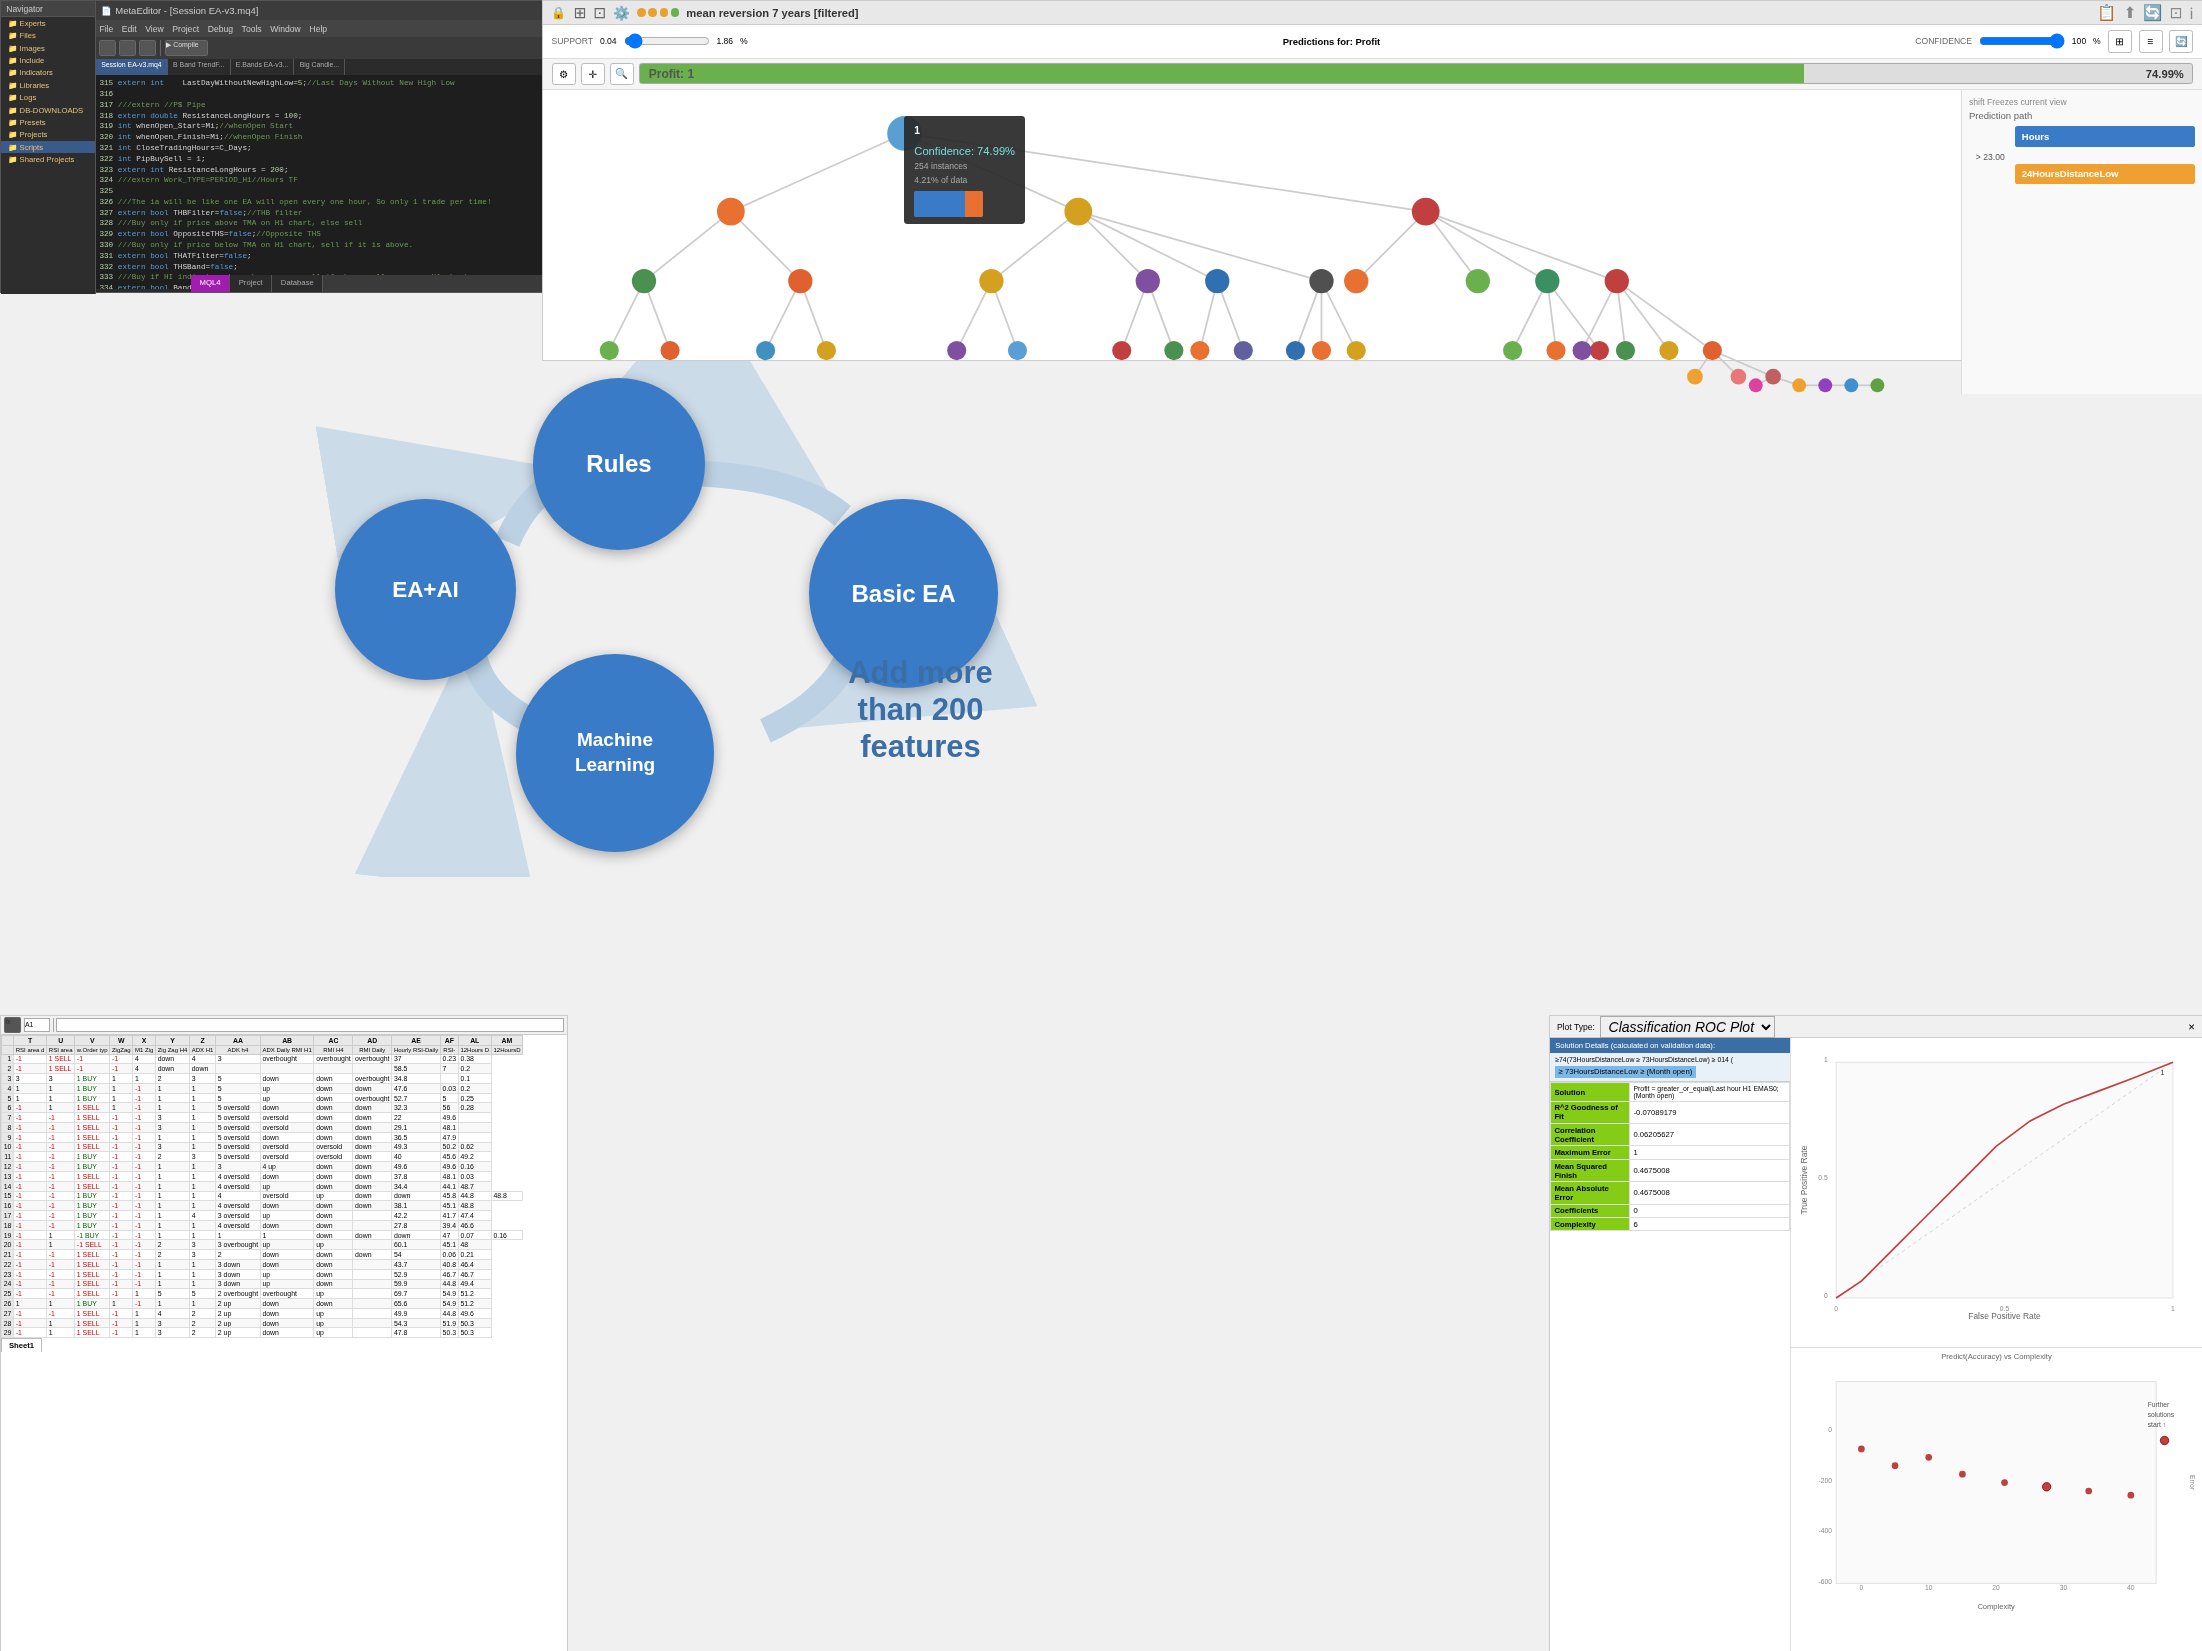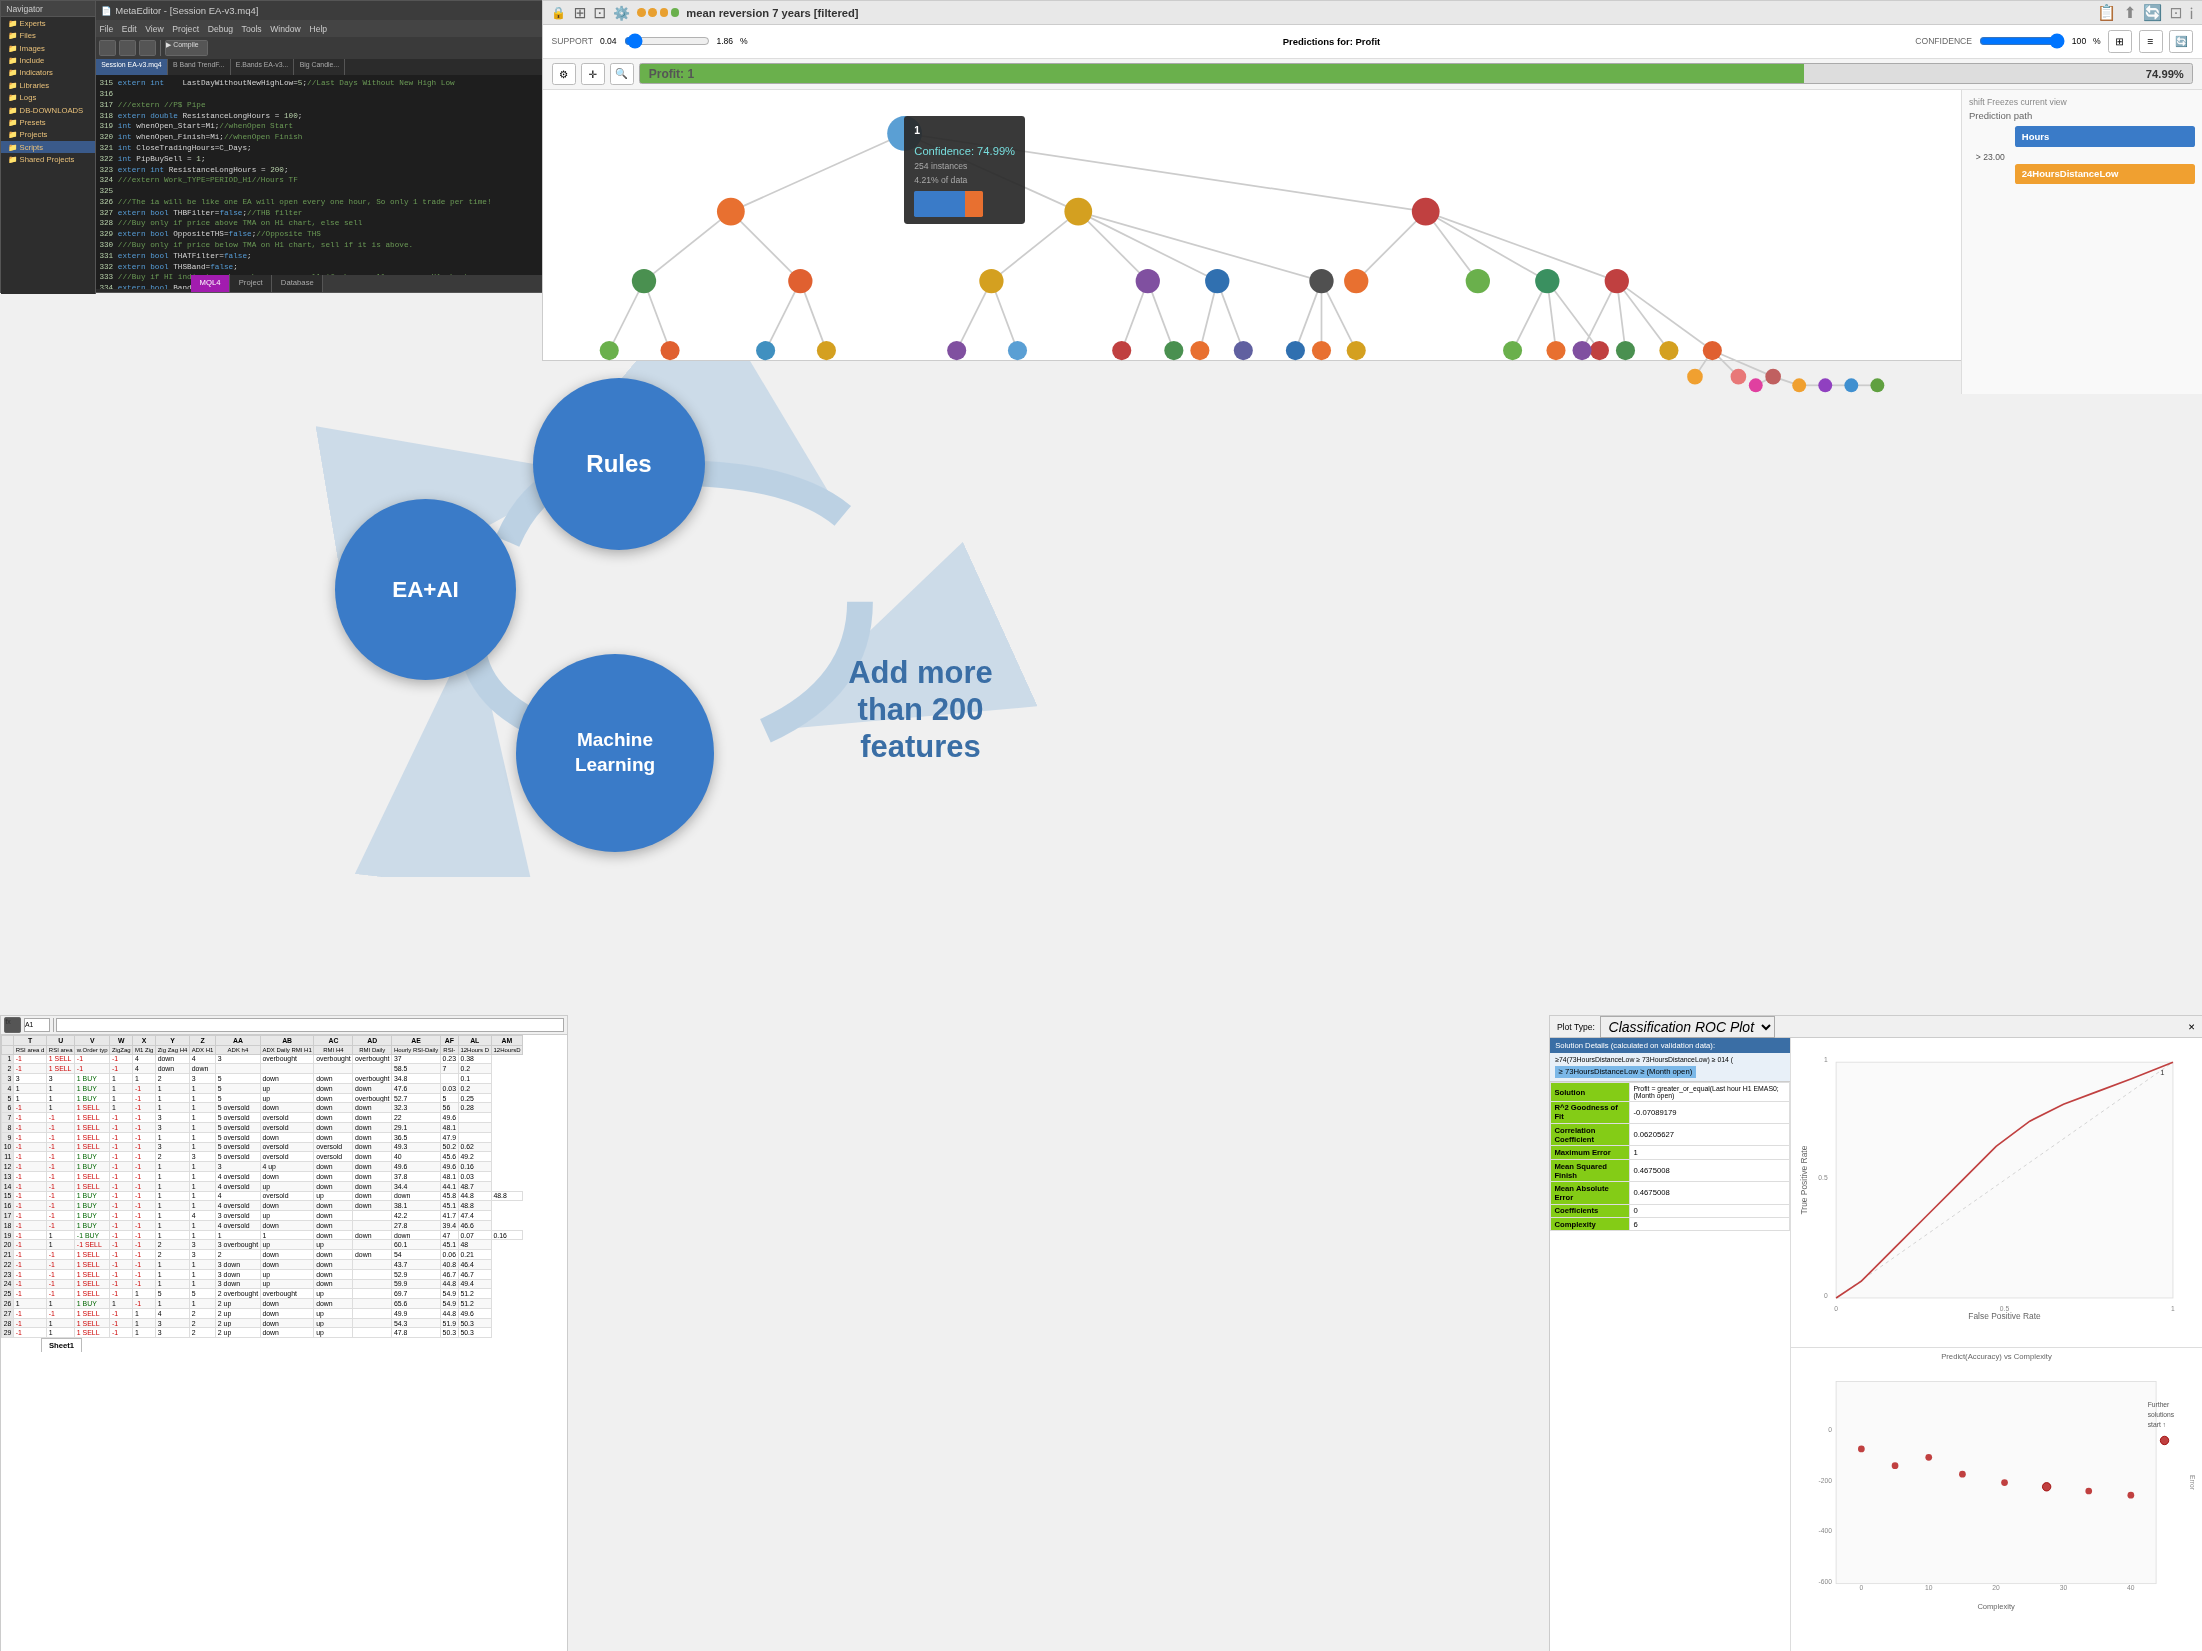--- a/index.html
+++ b/index.html
@@ -378,21 +378,20 @@
       height: 155px;
       position: relative;
     }
 
     
     .sheet-tabs {
       position: absolute;
       bottom: 0; left: 0;
       display: flex;
       gap: 1.7px;
-      padding-left: 40px;
     }
     .sheet-tab {
       background: #e0e0e0;
       border: 0.9px solid #bbb;
       border-bottom: none;
       padding: 1.7px 6.9px;
       font-size: 7.7px;
       cursor: pointer;
     }
     .sheet-tab.active { background: #fff; font-weight: bold; }
@@ -680,20 +679,23 @@
 
     <path d="M 370 440 Q 240 400 250 310" stroke="#8ab4d8" stroke-width="30" fill="none" opacity="0.5" marker-end="url(#arrowhead)"></path>
 
     <path d="M 290 210 Q 320 140 380 130" stroke="#8ab4d8" stroke-width="30" fill="none" opacity="0.5" marker-end="url(#arrowhead)"></path>
   </svg>
 
   <div class="circle-node" style="width:172px; height:172px; background:#3a7bc8; top:17px; left:275px; font-size:24px;">
     <span>Rules</span>
   </div>
 
+  <div class="circle-node" style="width:189px; height:189px; background:#3a7bc8; top:138px; left:551px; font-size:24px;">
+    <span>Basic EA</span>
+  </div>
 
   <div class="circle-node" style="width:181px; height:181px; background:#3a7bc8; top:138px; left:77px; font-size:22.4px;">
     <span>EA+AI</span>
   </div>
 
   <div class="circle-node" style="width:198px; height:198px; background:#3a7bc8; top:293px; left:258px; font-size:19px; text-align:center; line-height:1.3;">
     Machine<br>Learning
   </div>
 
   <div style="position:absolute; top:293px; left:568px; width:189px;

